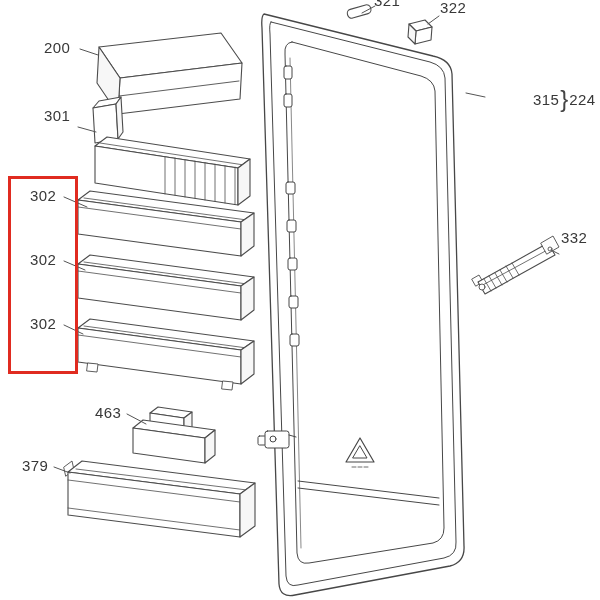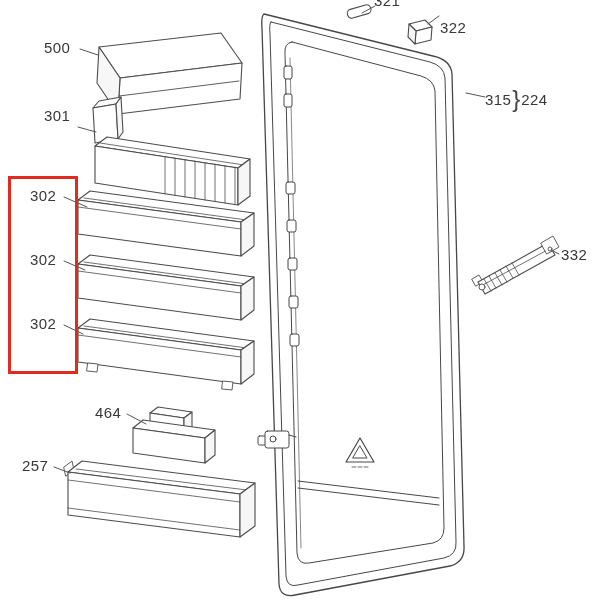--- a/index.html
+++ b/index.html
@@ -17,20 +17,21 @@
     color:#383838;
     letter-spacing:.4px;
     line-height:1.1;
     user-select:none;
     white-space:nowrap;
   }
   .group-label{
     position:absolute;
     display:flex;align-items:center;
     color:#383838;
+    margin-left:48px;
   }
   .group-label .num{font-size:15px;letter-spacing:.4px;}
   .group-label .brace{font-size:24px;font-weight:300;margin:0 1px;color:#444;}
   .highlight-box{
     position:absolute;
     left:8px;top:176px;width:70px;height:198px;
     border:3px solid #e02b20;
     box-sizing:border-box;
     background:transparent;
   }
@@ -195,30 +196,30 @@
       <path d="M64,325 L83,334"></path>
       <path d="M127,414 L146,424"></path>
       <path d="M54,467 L70,473"></path>
       <path d="M375,6 L362,13"></path>
       <path d="M439,16 L428,24"></path>
       <path d="M485,97 L466,93"></path>
       <path d="M559,254 L551,250"></path>
     </g>
   </svg>
 
-  <div class="part-label" style="left:44px;top:40px">500</div>
+  <div class="part-label" style="left:44px;top:40px">200</div>
   <div class="part-label" style="left:44px;top:108px">301</div>
   <div class="part-label" style="left:30px;top:188px">302</div>
   <div class="part-label" style="left:30px;top:252px">302</div>
   <div class="part-label" style="left:30px;top:316px">302</div>
-  <div class="part-label" style="left:95px;top:405px">464</div>
-  <div class="part-label" style="left:22px;top:458px">257</div>
+  <div class="part-label" style="left:95px;top:405px">463</div>
+  <div class="part-label" style="left:22px;top:458px">379</div>
   <div class="part-label" style="left:374px;top:-7px">321</div>
-  <div class="part-label" style="left:440px;top:20px">322</div>
-  <div class="part-label" style="left:561px;top:247px">332</div>
+  <div class="part-label" style="left:440px;top:0">322</div>
+  <div class="part-label" style="left:561px;top:230px">332</div>
 
   <div class="group-label" style="left:485px;top:85px">
     <span class="num">315</span>
     <span class="brace">}</span>
     <span class="num">224</span>
   </div>
 
   <div class="highlight-box"></div>
 
 </div>

